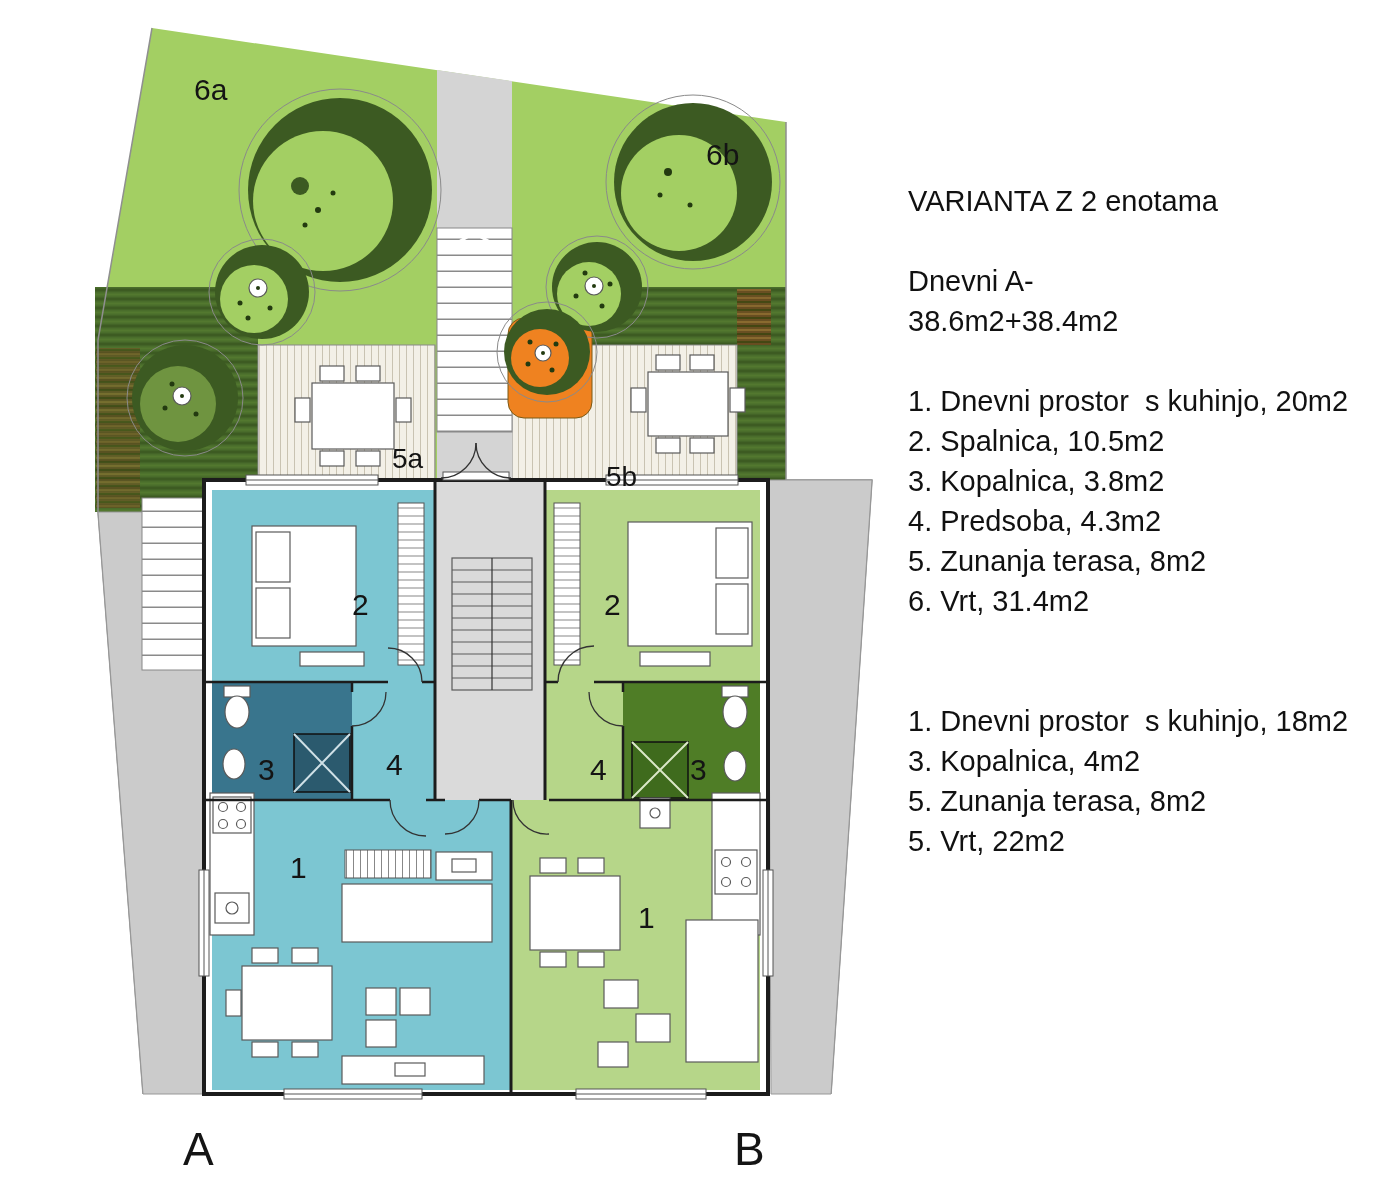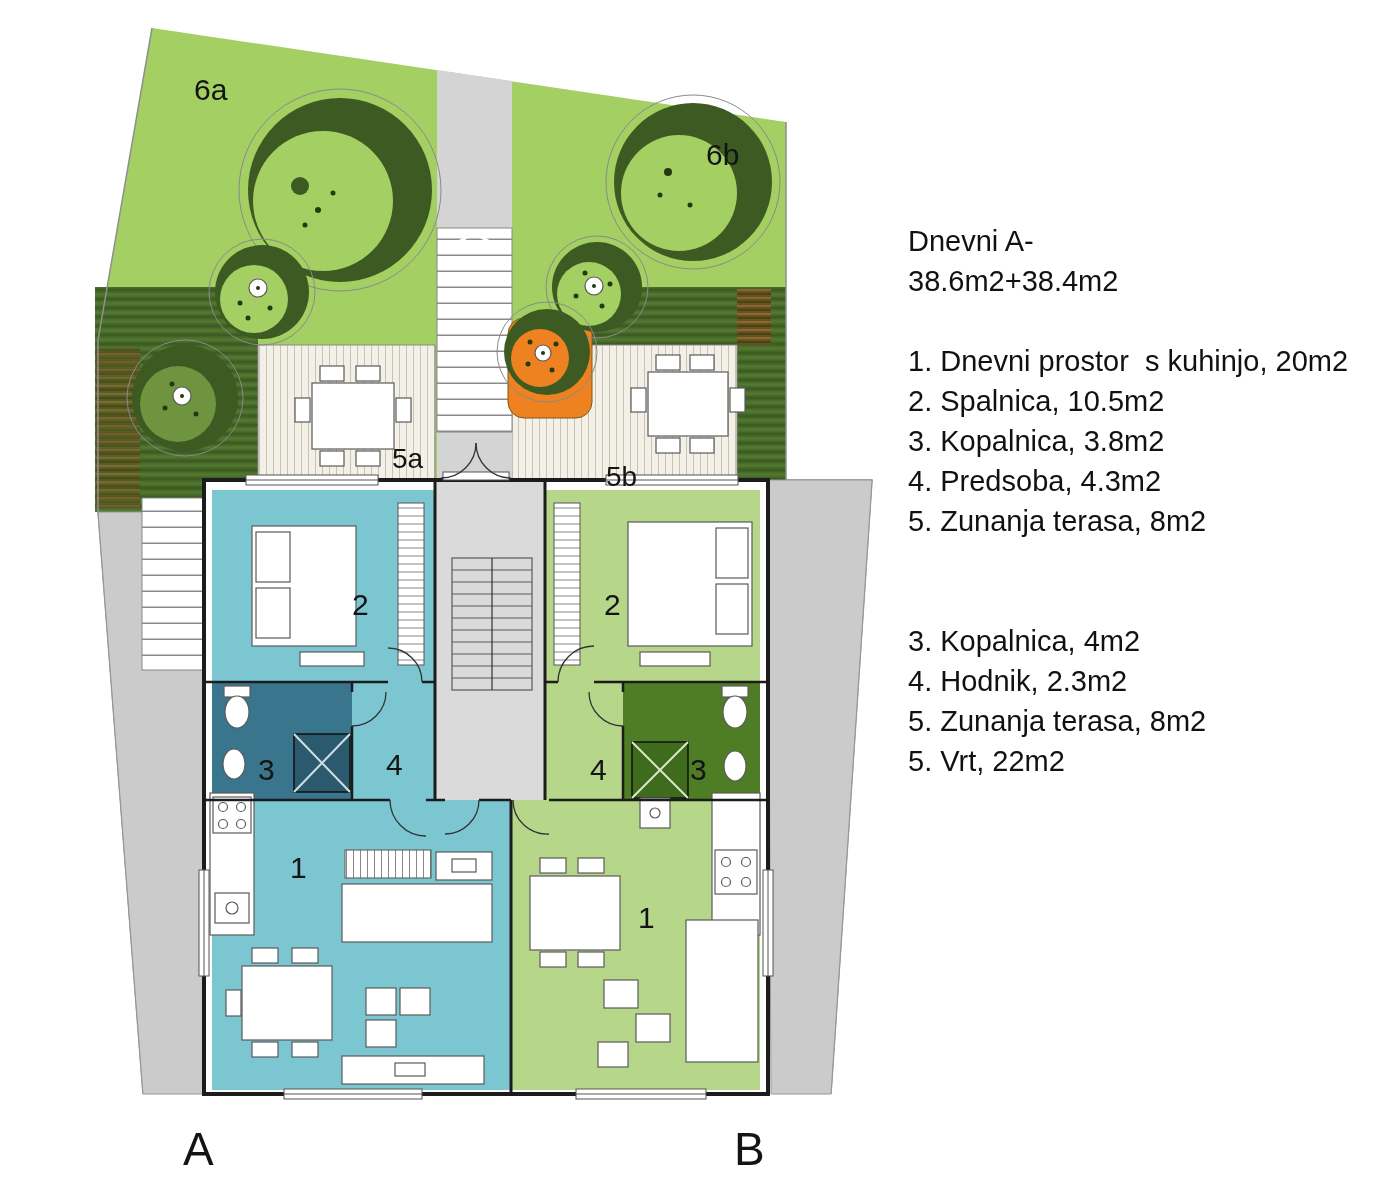--- a/index.html
+++ b/index.html
@@ -340,38 +340,40 @@
   <text class="lbl" font-size="30" x="604" y="615">2</text>
   <text class="lbl" font-size="30" x="590" y="780">4</text>
   <text class="lbl" font-size="30" x="690" y="780">3</text>
   <text class="lbl" font-size="30" x="638" y="928">1</text>
 
   <text class="lbl" font-size="46" x="183" y="1165">A</text>
   <text class="lbl" font-size="46" x="734" y="1165">B</text>
 </svg>
 
 <div class="legend">
+  <p>VARIANTA Z 2 enotama</p>
   <div class="gap"></div>
 
   <div>
     <p>Dnevni A-</p>
     <p>38.6m2+38.4m2</p>
   </div>
   <div class="gap"></div>
 
   <div>
     <p class="room">1. Dnevni prostor  s kuhinjo, 20m2</p>
     <p class="room">2. Spalnica, 10.5m2</p>
     <p class="room">3. Kopalnica, 3.8m2</p>
     <p class="room">4. Predsoba, 4.3m2</p>
     <p class="room">5. Zunanja terasa, 8m2</p>
+    <p class="room">6. Vrt, 31.4m2</p>
   </div>
   <div class="gap"></div>
 
   <div class="gap"></div>
 
   <div>
+    <p class="room">1. Dnevni prostor  s kuhinjo, 18m2</p>
     <p class="room">3. Kopalnica, 4m2</p>
-    <p class="room">4. Hodnik, 2.3m2</p>
     <p class="room">5. Zunanja terasa, 8m2</p>
     <p class="room">5. Vrt, 22m2</p>
   </div>
 </div>
 
 </body></html>

